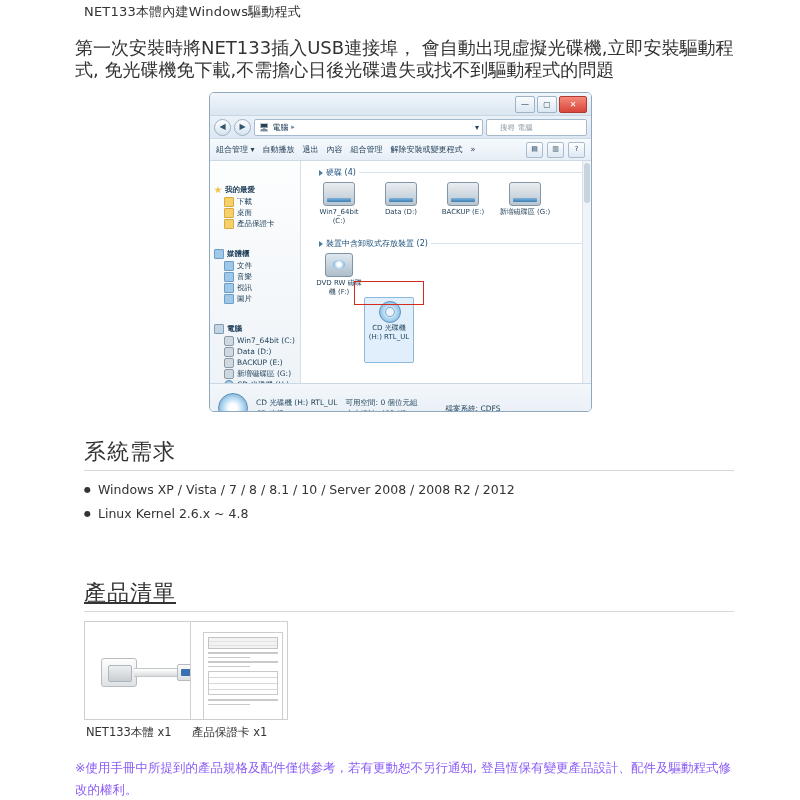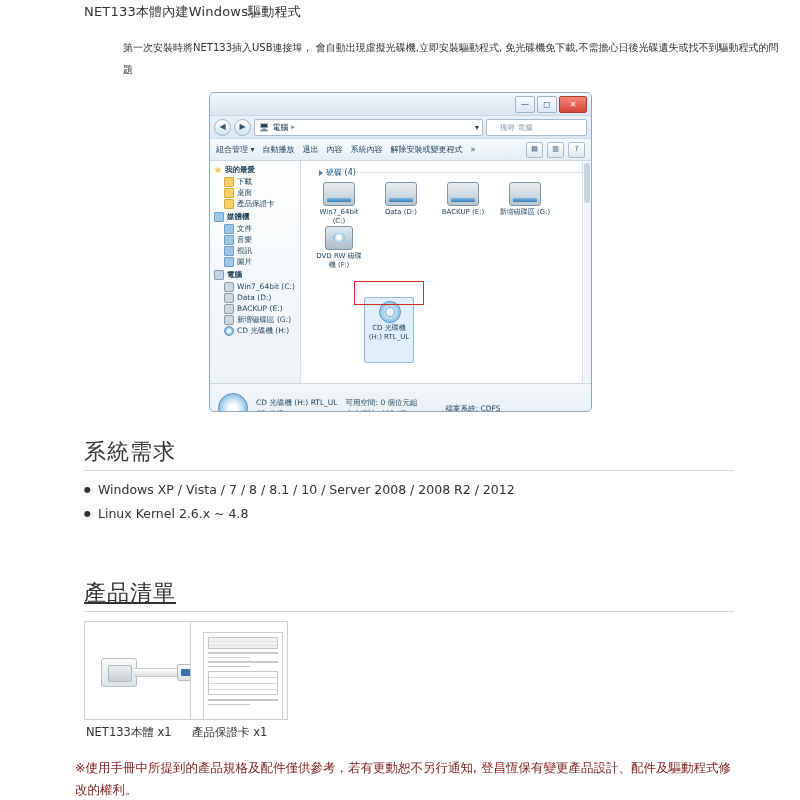--- a/index.html
+++ b/index.html
@@ -26,24 +26,23 @@
     top: 3px;
     font-size: 13px;
     color: #333;
     letter-spacing: 0.2px;
   }
   .intro-para {
     position: absolute;
     left: 75px;
     top: 37px;
     width: 660px;
-    font-size: 10px;
+    font-size: 18px;
     line-height: 22px;
     color: #333;
-    margin-left: 48px;
   }
 
   
   .explorer {
     position: absolute;
     left: 209px;
     top: 92px;
     width: 381px;
     height: 318px;
     border: 1px solid #8fa8bd;
@@ -159,21 +158,21 @@
   .exp-nav {
     width: 86px;
     background: linear-gradient(#fdfefe, #eef3f8);
     border-right: 1px solid #d6e0ea;
     padding: 4px 0 0 4px;
     font-size: 7.5px;
     color: #22435c;
     overflow: hidden;
     position: relative;
   }
-  .nav-group { margin-bottom: 3px; }
+  .nav-group { margin-bottom: 3px; margin-top: 20px; }
   .nav-head {
     display: flex; align-items: center; gap: 3px;
     font-weight: bold; color: #1f3f59; margin-bottom: 1px;
   }
   .nav-row {
     display: flex; align-items: center; gap: 3px;
     padding-left: 10px; line-height: 11px; white-space: nowrap;
   }
   .ico {
     width: 8px; height: 8px; border-radius: 1px; display: inline-block; flex: none;
@@ -400,21 +399,21 @@
     background:
       repeating-linear-gradient(to bottom, transparent, transparent 5px, #d8d8d8 5px, #d8d8d8 6px);
   }
   .notice {
     position: absolute;
     left: 75px;
     top: 757px;
     width: 665px;
     font-size: 12.5px;
     line-height: 22px;
-    color: #7f1d1d;
+    color: #8b5cf6;
   }
 </style>
 </head>
 <body>
 
 <div class="page">
 
   <div class="intro-title">NET133本體內建Windows驅動程式</div>
   <div class="intro-para">第一次安裝時將NET133插入USB連接埠， 會自動出現虛擬光碟機,立即安裝驅動程式, 免光碟機免下載,不需擔心日後光碟遺失或找不到驅動程式的問題</div>
 
@@ -438,21 +437,21 @@
         <span style="margin-left:auto;padding-right:3px">▾</span>
       </div>
       <div class="search-field">搜尋 電腦</div>
     </div>
 
     <div class="exp-toolbar">
       <span class="tb-item">組合管理 ▾</span>
       <span class="tb-item">自動播放</span>
       <span class="tb-item">退出</span>
       <span class="tb-item">內容</span>
-      <span class="tb-item">系統內容</span>
+      <span class="tb-item">組合管理</span>
       <span class="tb-item">解除安裝或變更程式</span>
       <span class="tb-item">»</span>
       <span class="tb-right">
         <span class="tb-sq">▤</span>
         <span class="tb-sq">▥</span>
         <span class="tb-sq">?</span>
       </span>
     </div>
 
     <div class="exp-body">
@@ -531,20 +530,25 @@
           <span>硬碟 (4)</span>
           <span class="grp-rule"></span>
         </div>
         <div class="drive-row">
           <div class="drive"><div class="hd"></div><span>Win7_64bit (C:)</span></div>
           <div class="drive"><div class="hd"></div><span>Data (D:)</span></div>
           <div class="drive"><div class="hd"></div><span>BACKUP (E:)</span></div>
           <div class="drive"><div class="hd"></div><span>新増磁碟區 (G:)</span></div>
         </div>
 
+        <div class="grp-title" style="margin-top:12px">
+          <span class="tri"></span>
+          <span>裝置中含卸取式存放裝置 (2)</span>
+          <span class="grp-rule"></span>
+        </div>
         <div class="drive-row">
           <div class="drive"><div class="cdicon"></div><span>DVD RW 磁碟機 (F:)</span></div>
         </div>
 
         <div class="cd-selected">
           <div class="cd-sel-inner">
             <div class="cd-disc">
                 <div class="d1"></div>
                 <div class="d2"></div>
               </div>

